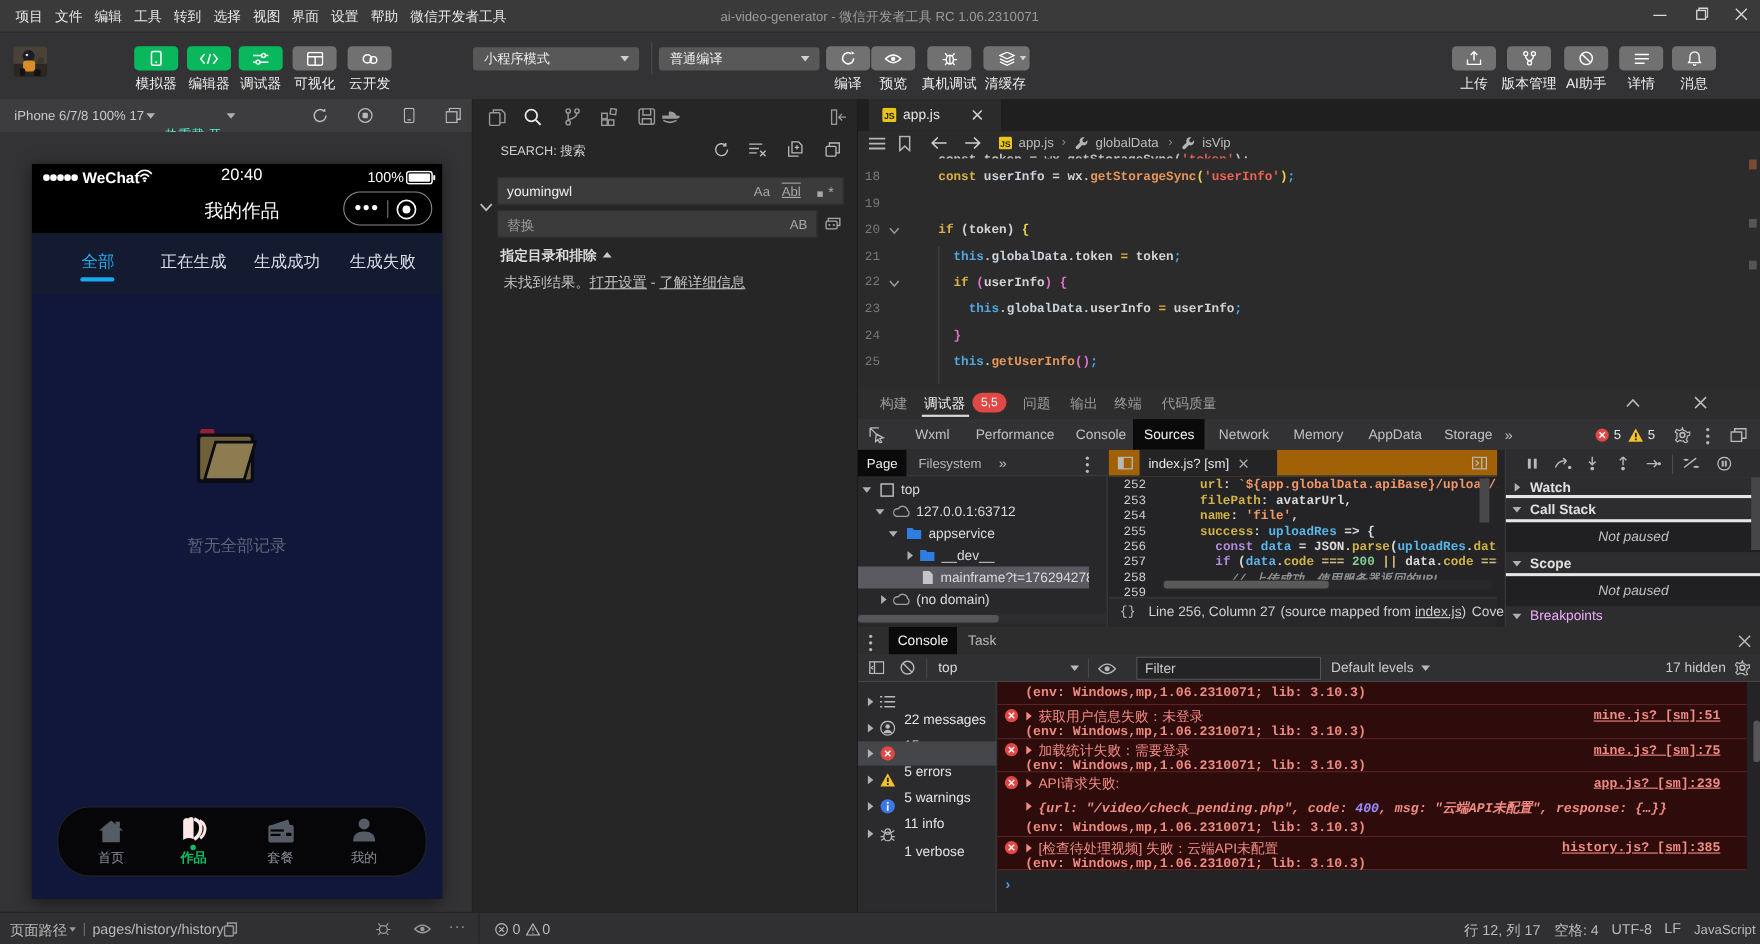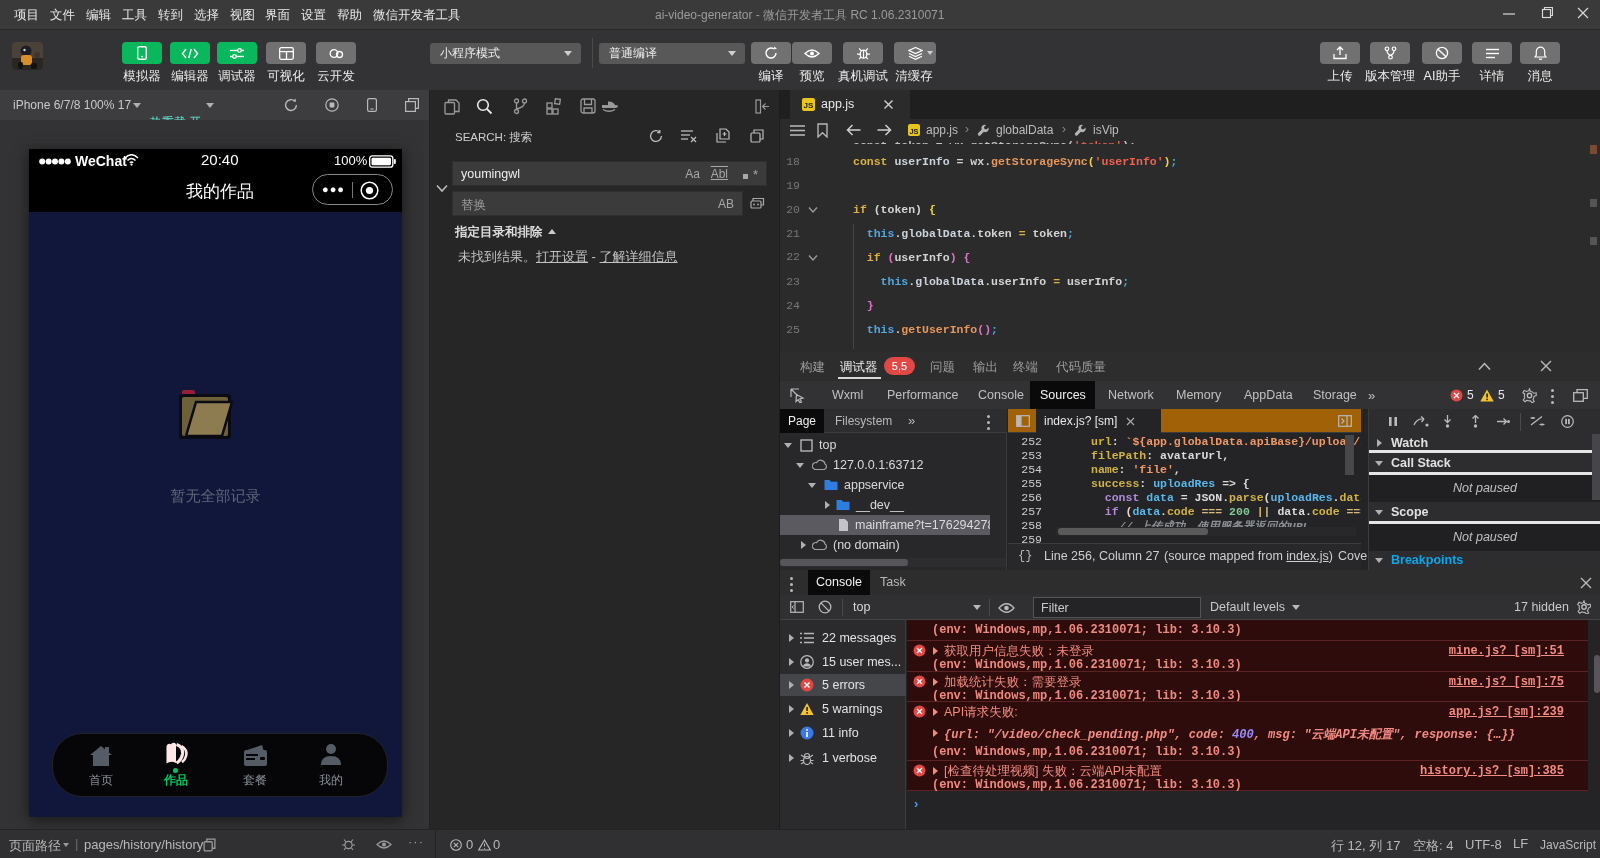--- a/index.html
+++ b/index.html
@@ -50,21 +50,21 @@
 .trow { position:absolute; left:0; width:227px; height:20px; overflow:hidden; }
 .tt { position:absolute; top:3px; font-size:12.5px; color:#dadada; white-space:nowrap; }
 .cloudi, .foldi { position:absolute; top:4px; }
 #dvcode { position:absolute; left:0; top:24px; width:353px; height:110px; overflow:hidden; font-family:"Liberation Mono",monospace; font-size:11.5px; font-weight:700; }
 .dln { position:absolute; left:0; width:34px; text-align:right; color:#cdcdcd; font-weight:400; }
 .dcl { position:absolute; left:83px; white-space:pre; color:#dadada; }
 .wrow { position:absolute; left:0; width:232px; height:22px; background:#2d2d2f; border-bottom:3px solid #e5e5e5; }
 
 .crow { position:absolute; left:0; width:126px; height:22px; }
 .ci { position:absolute; left:20px; top:4px; width:14px; height:14px; }
-.ct { position:absolute; left:42px; top:4px; font-size:12.5px; color:#e3e3e3; white-space:nowrap; }
+.ct { position:absolute; left:42px; top:20px; font-size:12.5px; color:#e3e3e3; white-space:nowrap; }
 .erow { position:absolute; left:0; width:681px; background:#2e0c0c; border-top:1px solid #5c2323; }
 .ei { position:absolute; left:6px; top:3px; width:13px; height:13px; }
 .etxt { position:absolute; left:37px; top:2px; font-size:12.5px; color:#f28b82; white-space:nowrap; }
 .eobj { position:absolute; left:37px; font-size:12px; color:#f28b82; font-family:"Liberation Mono",monospace; white-space:nowrap; font-weight:700; }
 .env { position:absolute; left:25px; font-size:12px; color:#ee8a80; font-family:"Liberation Mono",monospace; white-space:nowrap; font-weight:700; }
 .elink { position:absolute; right:24px; font-size:12px; color:#f28b82; font-family:"Liberation Mono",monospace; text-decoration:underline; font-weight:700; }
 
 #dbgtabs { left:780px; top:352px; width:820px; height:29px; background:#2d2d2e; }
 #dtoolrow { left:780px; top:381px; width:820px; height:28px; background:#323234; }
 #srcpanel { left:780px; top:409px; width:820px; height:161px; background:#242426; }
@@ -268,20 +268,27 @@
           </svg>
         <span style="position:absolute;left:157px;top:31px;color:#fff;font-size:17px">我的作品</span>
         <div style="position:absolute;left:283px;top:25px;width:81px;height:31px;border:1px solid #888;border-radius:16px">
           <span style="position:absolute;left:9px;top:8px;color:#fff;font-size:11px;letter-spacing:1px">●●●</span>
           <div style="position:absolute;left:39px;top:7px;width:1px;height:16px;background:#777"></div>
           <svg style="position:absolute;left:47px;top:5.5px" width="19" height="19" viewBox="0 0 19 19">
               <circle cx="9.5" cy="9.5" r="8.3" fill="none" stroke="#fff" stroke-width="1.5"></circle>
               <circle cx="9.5" cy="9.5" r="3.6" fill="#fff"></circle>
             </svg>
         </div>
+      </div>
+      <div id="ptabs">
+        <span class="ptab" style="left:45px;color:#1daef5">全部</span>
+        <div style="position:absolute;left:44px;top:40px;width:31px;height:3.5px;background:#18a8f0;border-radius:2px"></div>
+        <span class="ptab" style="left:117px">正在生成</span>
+        <span class="ptab" style="left:202px">生成成功</span>
+        <span class="ptab" style="left:289px">生成失败</span>
       </div>
       <div id="pbody">
         <svg style="position:absolute;left:147px;top:122px" width="64" height="53" viewBox="0 0 64 53">
             <rect x="6" y="0" width="13" height="10" rx="2" fill="#951f36"></rect>
             <rect x="3" y="4" width="52" height="45" rx="3" fill="#0b0b14"></rect>
             <rect x="6" y="7" width="46" height="39" rx="2" fill="#6e6039"></rect>
             <path d="M10 46 L20 12 L56 12 L46 46 Z" fill="#8c7c50" stroke="#0b0b14" stroke-width="2.5"></path>
           </svg>
         <div style="position:absolute;left:0;top:219px;width:373px;text-align:center;color:#5d6679;font-size:15px">暂无全部记录</div>
         <div id="ptabbar" style="position:absolute;left:23px;top:465px;width:336px;height:64px;background:#060608;border:1px solid #23232b;border-radius:30px">
@@ -670,21 +677,21 @@
           <span style="position:absolute;left:22px;top:3px;font-size:12.5px;color:#e0e0e0;font-weight:700">Call Stack</span>
         </div>
       <div style="position:absolute;left:0;top:66px;width:232px;height:27px;background:#202022;color:#c0c0c0;font-size:12.5px;font-style:italic;text-align:center;line-height:27px">Not paused</div>
       <div class="wrow" style="top:93px">
           <span class="tri-d" style="left:6px;top:8px"></span>
           <span style="position:absolute;left:22px;top:3px;font-size:12.5px;color:#e0e0e0;font-weight:700">Scope</span>
         </div>
       <div style="position:absolute;left:0;top:115px;width:232px;height:27px;background:#202022;color:#c0c0c0;font-size:12.5px;font-style:italic;text-align:center;line-height:27px">Not paused</div>
       <div class="wrow" style="top:142px;height:19px;border-bottom:none">
           <span class="tri-d" style="left:6px;top:7px"></span>
-          <span style="position:absolute;left:22px;top:2px;font-size:12.5px;color:#0ea5e9;font-weight:700">Breakpoints</span>
+          <span style="position:absolute;left:22px;top:2px;font-size:12.5px;color:#f0abfc;font-weight:400">Breakpoints</span>
         </div>
     </div>
   </div>
   <div class="abs" style="left:1592px;top:434px;width:8px;height:66px;background:#46464a"></div>
   <div class="abs" id="consolehead">
     <div class="vdots" style="left:10px;top:7px">
         <i></i>
         <i></i>
         <i></i>
       </div>

